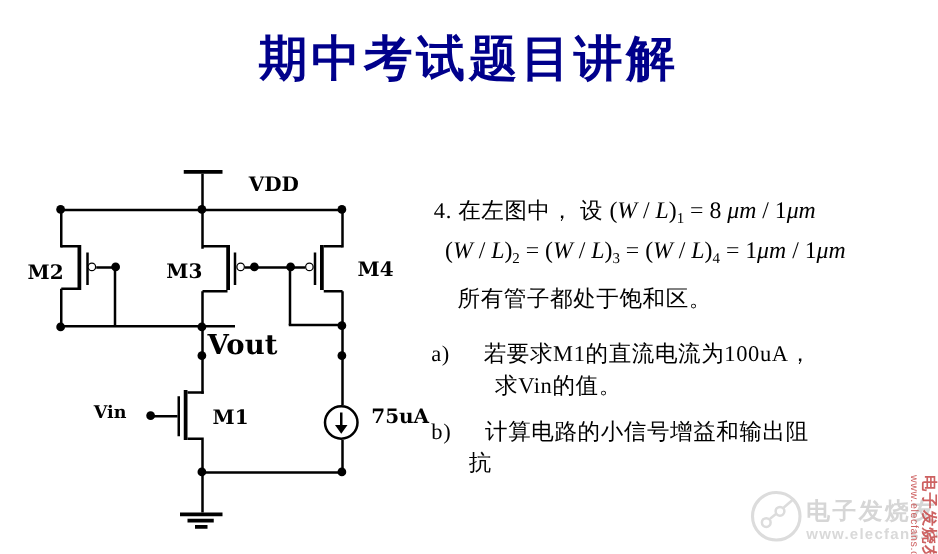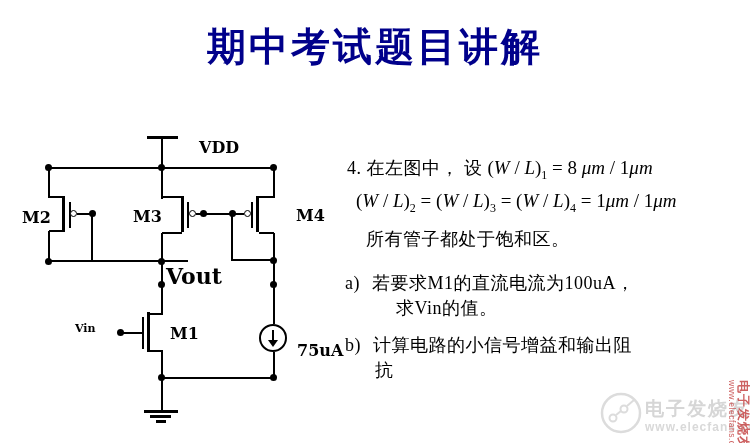--- a/index.html
+++ b/index.html
@@ -13,21 +13,21 @@
   .b{position:absolute;width:7px;height:7px;background:#fff;border:1.5px solid #000;border-radius:50%;box-sizing:border-box}
   .clbl{position:absolute;font-family:"DejaVu Serif","Liberation Serif",serif;font-weight:bold;font-size:16px;white-space:nowrap}
   
   .title{position:absolute;top:20px;left:0;width:100%;text-align:center;
     font-size:39px;font-weight:bold;color:#00008b;letter-spacing:3px;white-space:nowrap}
   
   .txt{position:absolute;font-size:18px;white-space:nowrap;letter-spacing:0.5px}
   .eq{font-size:19px;letter-spacing:0}
   .eq sub{font-size:12px;line-height:0}
   .it{font-style:italic}
-  .itm-gap{margin-left:12px}
+  .itm-gap{margin-left:27px}
   
   .cs-circle{position:absolute;left:259px;top:324px;width:28px;height:28px;border:2px solid #000;border-radius:50%;box-sizing:border-box;background:#fff}
   .cs-line{position:absolute;left:272px;top:330px;width:2px;height:11px;background:#000}
   .cs-head{position:absolute;left:268px;top:340px;width:0;height:0;border-left:5px solid transparent;border-right:5px solid transparent;border-top:7px solid #000}
   
   .wm-brand{position:absolute;left:645px;top:396px;font-family:"Liberation Sans",sans-serif;font-weight:bold;
     font-size:19px;color:#d6d6d6;letter-spacing:2px;text-shadow:1px 1px 0 #fff;white-space:nowrap}
   .wm-url{position:absolute;left:645px;top:420px;font-family:"Liberation Sans",sans-serif;font-weight:bold;
     font-size:12px;color:#d9d9d9;letter-spacing:1px;text-shadow:1px 1px 0 #fff;white-space:nowrap}
   .wm-logo{position:absolute;left:599px;top:391px}
@@ -111,25 +111,25 @@
   <div class="d" style="left:270px;top:257px"></div>
   <div class="d" style="left:158px;top:281px"></div>
   <div class="d" style="left:270px;top:281px"></div>
   <div class="d" style="left:117px;top:329px"></div>
   <div class="d" style="left:158px;top:374px"></div>
   <div class="d" style="left:270px;top:374px"></div>
 
   <span class="clbl" style="left:199px;top:138px">VDD</span>
   <span class="clbl" style="left:22px;top:208px">M2</span>
   <span class="clbl" style="left:133px;top:207px">M3</span>
-  <span class="clbl" style="left:296px;top:206px">M4</span>
+  <span class="clbl" style="left:286px;top:206px">M4</span>
   <span class="clbl" style="left:166px;top:263px;font-size:22px">Vout</span>
-  <span class="clbl" style="left:75px;top:322px;font-size:11px">Vin</span>
+  <span class="clbl" style="left:75px;top:322px;font-size:14px">Vin</span>
   <span class="clbl" style="left:170px;top:324px">M1</span>
-  <span class="clbl" style="left:297px;top:341px">75uA</span>
+  <span class="clbl" style="left:297px;top:323px">75uA</span>
 </div>
 
 <div>
   <div class="txt" style="left:347px;top:156px">
     <span>4. 在左图中， 设 </span><span class="eq"><span>(</span><span class="it">W</span><span> / </span><span class="it">L</span><span>)</span><sub>1</sub><span> = 8 </span><span class="it">μm</span><span> / 1</span><span class="it">μm</span></span>
   </div>
   <div class="txt eq" style="left:356px;top:190px"><span>(</span><span class="it">W</span><span> / </span><span class="it">L</span><span>)</span><sub>2</sub><span> = (</span><span class="it">W</span><span> / </span><span class="it">L</span><span>)</span><sub>3</sub><span> = (</span><span class="it">W</span><span> / </span><span class="it">L</span><span>)</span><sub>4</sub><span> = 1</span><span class="it">μm</span><span> / 1</span><span class="it">μm</span></div>
   <div class="txt" style="left:366px;top:227px">所有管子都处于饱和区。</div>
 
   <div class="txt" style="left:345px;top:271px">

